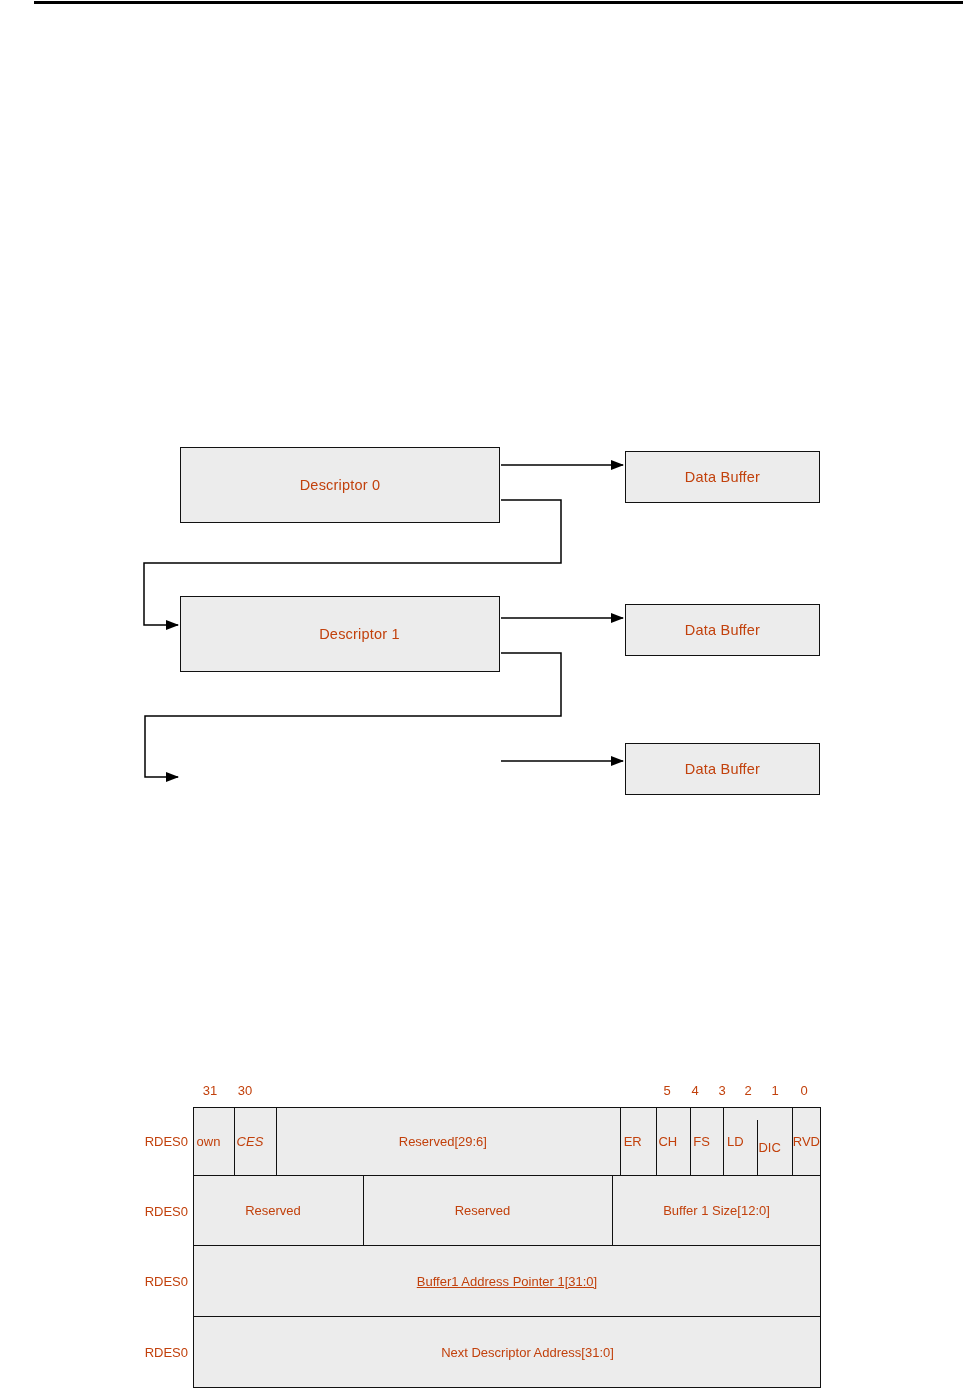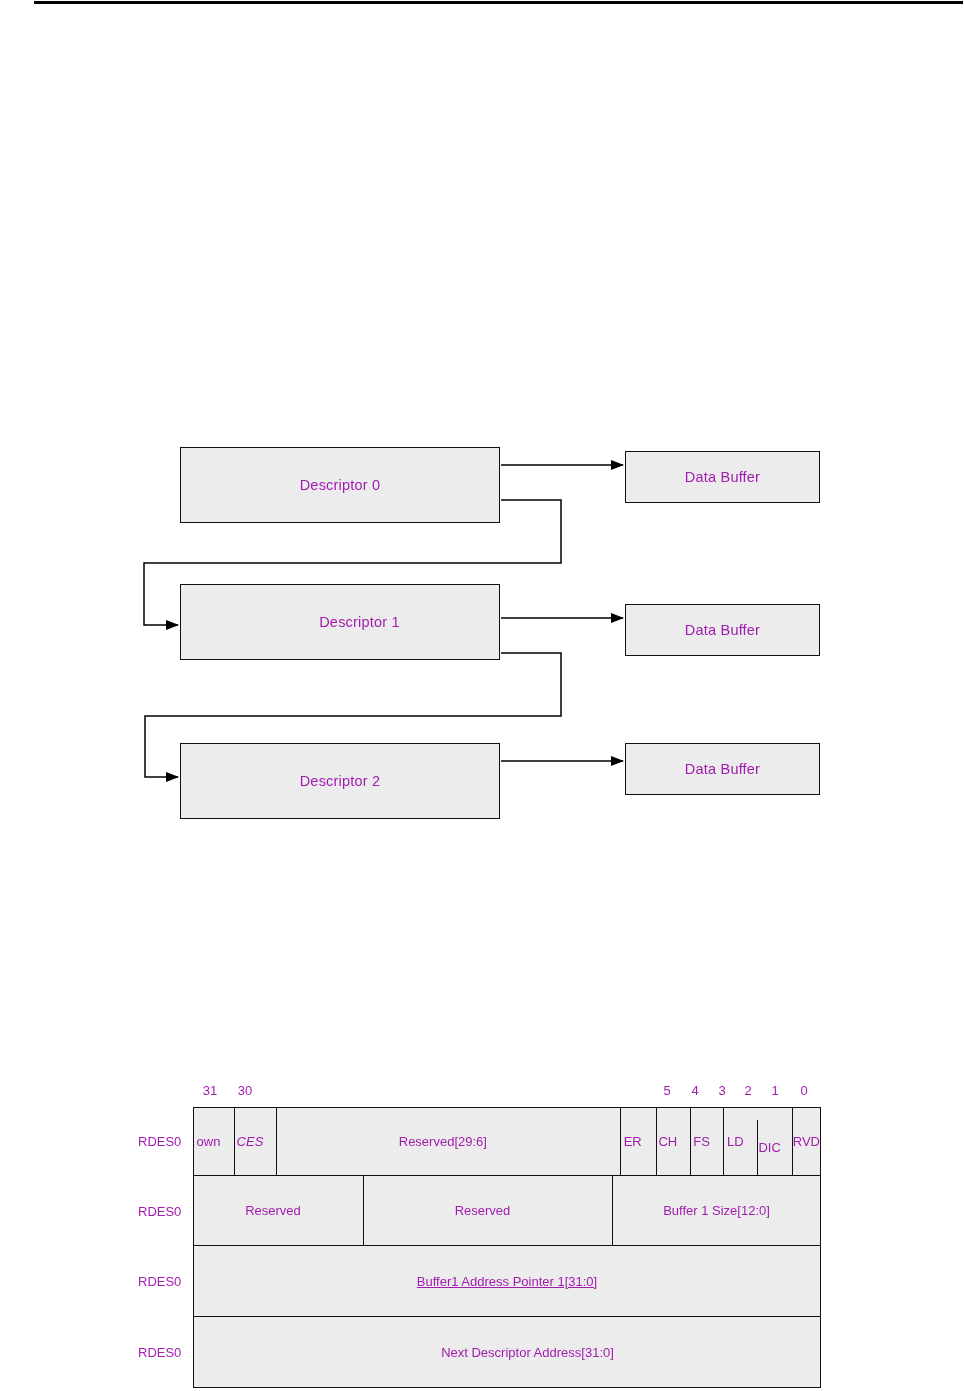--- a/index.html
+++ b/index.html
@@ -3,21 +3,21 @@
 <meta charset="utf-8">
 <style>
   * { margin: 0; padding: 0; box-sizing: border-box; }
   html, body { background: #ffffff; }
   .page {
     position: relative;
     width: 964px;
     height: 1391px;
     background: #ffffff;
     font-family: "Liberation Sans", sans-serif;
-    color: #a21caf;
+    color: #c2410c;
     overflow: hidden;
   }
   .top-rule {
     position: absolute;
     left: 34px; top: 1px;
     width: 929px; height: 3px;
     background: #000000;
   }
   .connectors {
     position: absolute;
@@ -54,21 +54,21 @@
     font-size: 13px;
     border-left: 1.5px solid #111111;
     text-align: center;
   }
   .tcell:first-child { border-left: none; }
   .grow { flex: 1 1 auto; }
   .rowlabel {
     position: absolute;
     left: 138px;
     width: 50px;
-    text-align: left;
+    text-align: right;
     font-size: 13px;
   }
   .bitnum {
     position: absolute;
     top: 1083px;
     transform: translateX(-50%);
     font-size: 13px;
   }
 </style>
 </head>
@@ -91,30 +91,27 @@
     <path d="M501,761 H623" stroke="#000000" stroke-width="1.5" fill="none" marker-end="url(#ah)"></path>
   </svg>
 
   <div class="dbox" style="left:180px; top:447px; width:320px; height:76px;">
     <span>Descriptor 0</span>
   </div>
   <div class="dbox" style="left:625px; top:451px; width:195px; height:52px;">
     <span>Data Buffer</span>
   </div>
 
-  <div class="dbox" style="left:180px; top:584px; width:320px; height:76px;padding-left:39px;">
+  <div class="dbox" style="left:180px; top:596px; width:320px; height:76px;padding-left:39px;">
     <span>Descriptor 1</span>
   </div>
   <div class="dbox" style="left:625px; top:604px; width:195px; height:52px;">
     <span>Data Buffer</span>
   </div>
 
-  <div class="dbox" style="left:180px; top:743px; width:320px; height:76px;">
-    <span>Descriptor 2</span>
-  </div>
   <div class="dbox" style="left:625px; top:743px; width:195px; height:52px;">
     <span>Data Buffer</span>
   </div>
 
   <span class="bitnum" style="left:210px;">31</span>
   <span class="bitnum" style="left:245px;">30</span>
   <span class="bitnum" style="left:667px;">5</span>
   <span class="bitnum" style="left:695px;">4</span>
   <span class="bitnum" style="left:722px;">3</span>
   <span class="bitnum" style="left:748px;">2</span>

